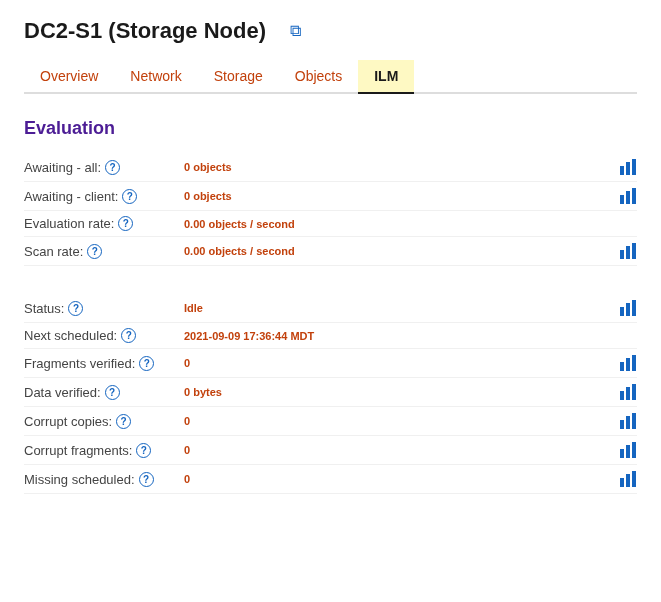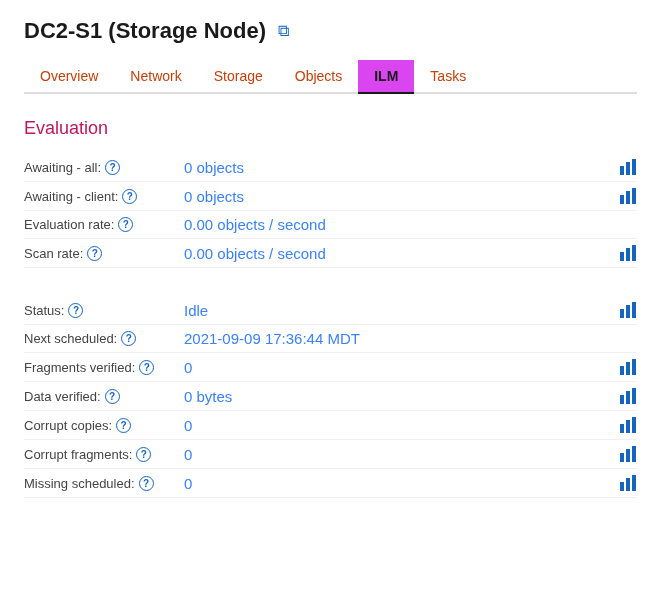--- a/index.html
+++ b/index.html
@@ -11,21 +11,21 @@
       width: 661px;
       min-height: 602px;
     }
     .page-wrapper {
       padding: 18px 24px 24px 24px;
       max-width: 661px;
     }
     .page-header {
       display: flex;
       align-items: center;
-      gap: 12px;
+      gap: 24px;
       margin-bottom: 16px;
     }
     .page-title {
       font-size: 22px;
       font-weight: 600;
       color: #1a1a1a;
     }
     .external-link-icon {
       color: #1565c0;
       font-size: 16px;
@@ -44,50 +44,51 @@
       border: none;
       background: none;
       border-bottom: 2px solid transparent;
       margin-bottom: -2px;
       white-space: nowrap;
     }
     .tab.active {
       color: #1a1a1a;
       font-weight: 600;
       border-bottom: 2px solid #1a1a1a;
-      background: #d946ef;
+      background: #fef9c3;
     }
     .section {
       margin-bottom: 28px;
     }
     .section-title {
       font-size: 18px;
-      font-weight: 400;
-      color: #be185d;
+      font-weight: 700;
+      color: #4c1d95;
       margin-bottom: 14px;
     }
     .data-row {
       display: flex;
       align-items: center;
       padding: 5px 0;
       border-bottom: 1px solid #f0f0f0;
     }
     .row-label {
       width: 160px;
       color: #444;
       font-size: 13px;
       display: flex;
       align-items: center;
       gap: 4px;
       flex-shrink: 0;
     }
     .row-value {
       flex: 1;
-      color: #3b82f6;
-      font-size: 15px;
+      color: #c2410c;
+      font-size: 11px;
+      font-weight: bold;
     }
     .help-icon {
       display: inline-flex;
       align-items: center;
       justify-content: center;
       width: 15px;
       height: 15px;
       border-radius: 50%;
       border: 1.5px solid #1565c0;
       color: #1565c0;
@@ -112,21 +113,20 @@
     <h1 class="page-title">DC2-S1 (Storage Node)</h1>
     <span class="external-link-icon">⧉</span>
   </div>
 
   <div class="tabs">
     <button class="tab">Overview</button>
     <button class="tab">Network</button>
     <button class="tab">Storage</button>
     <button class="tab">Objects</button>
     <button class="tab active">ILM</button>
-    <button class="tab">Tasks</button>
   </div>
 
   <div class="section">
     <div class="section-title">Evaluation</div>
 
     <div class="data-row">
       <div class="row-label">
         <span>Awaiting - all:</span>
         <span class="help-icon">?</span>
       </div>

